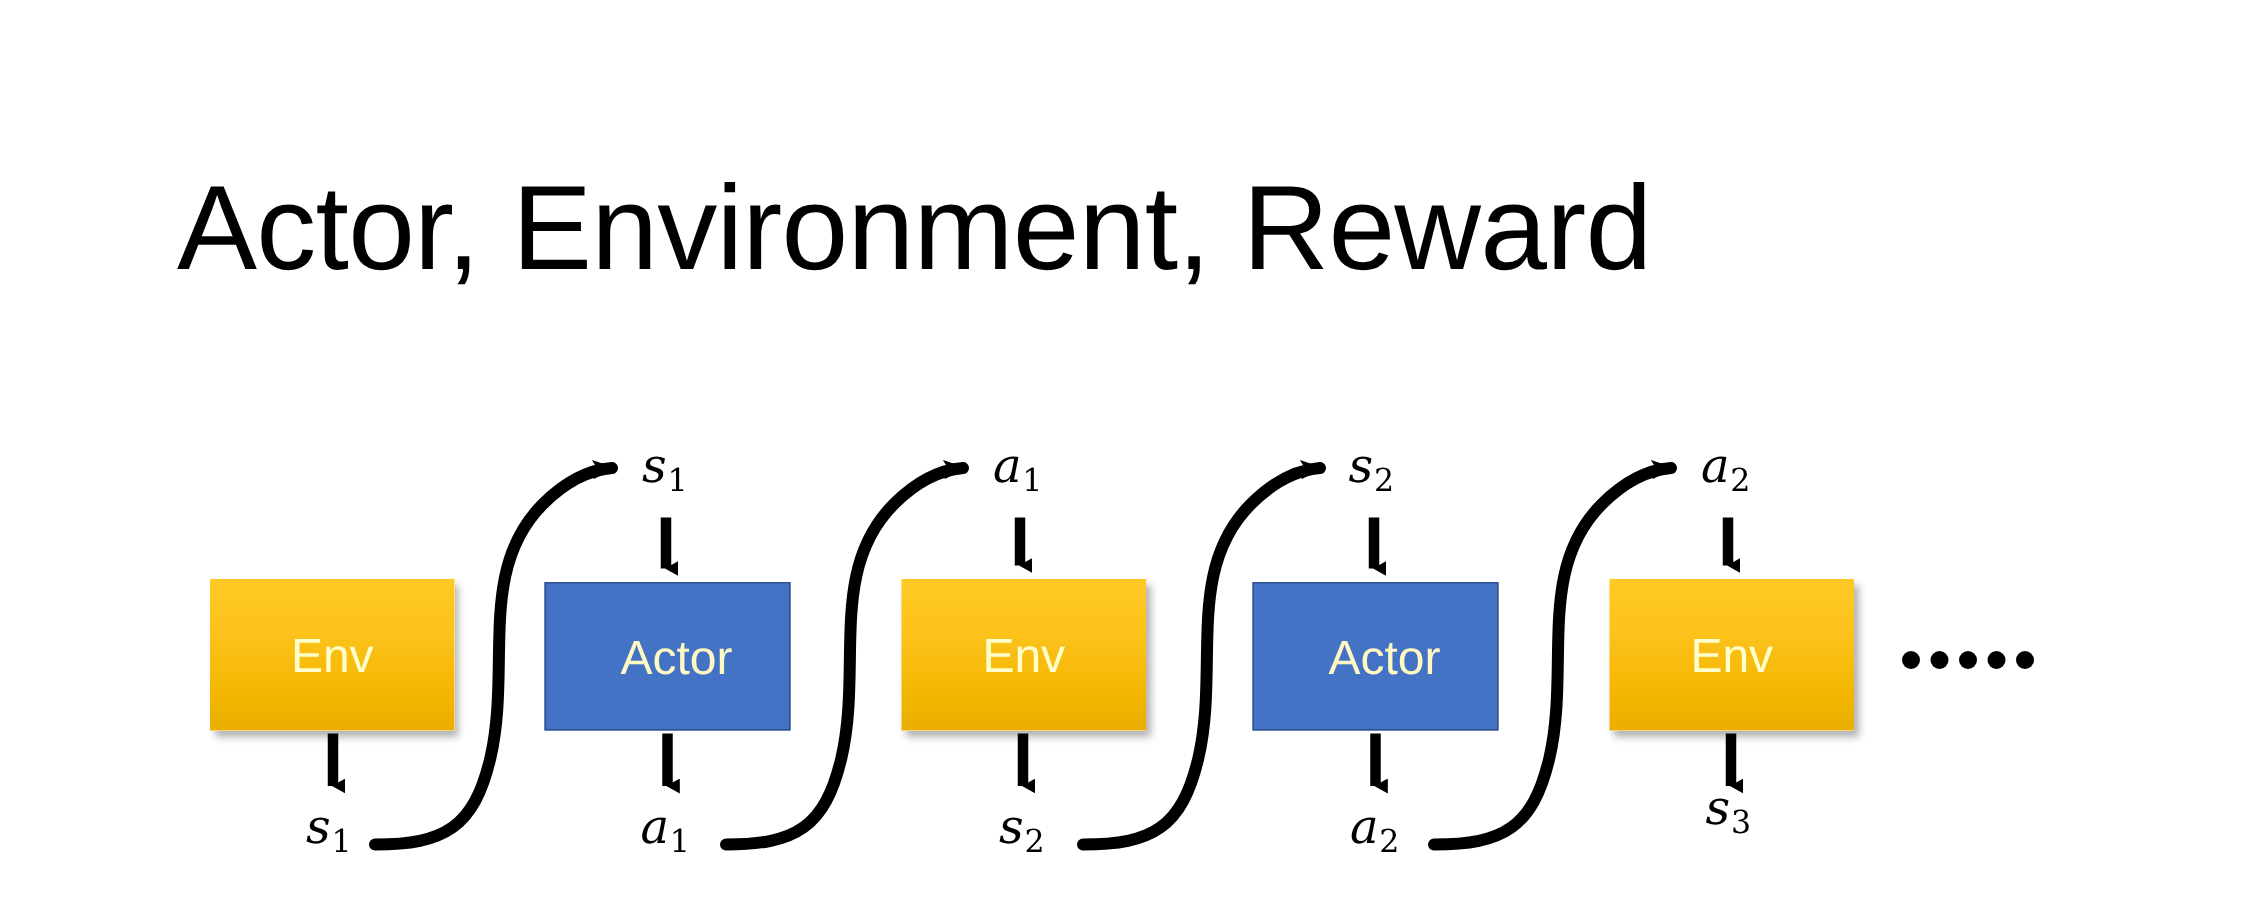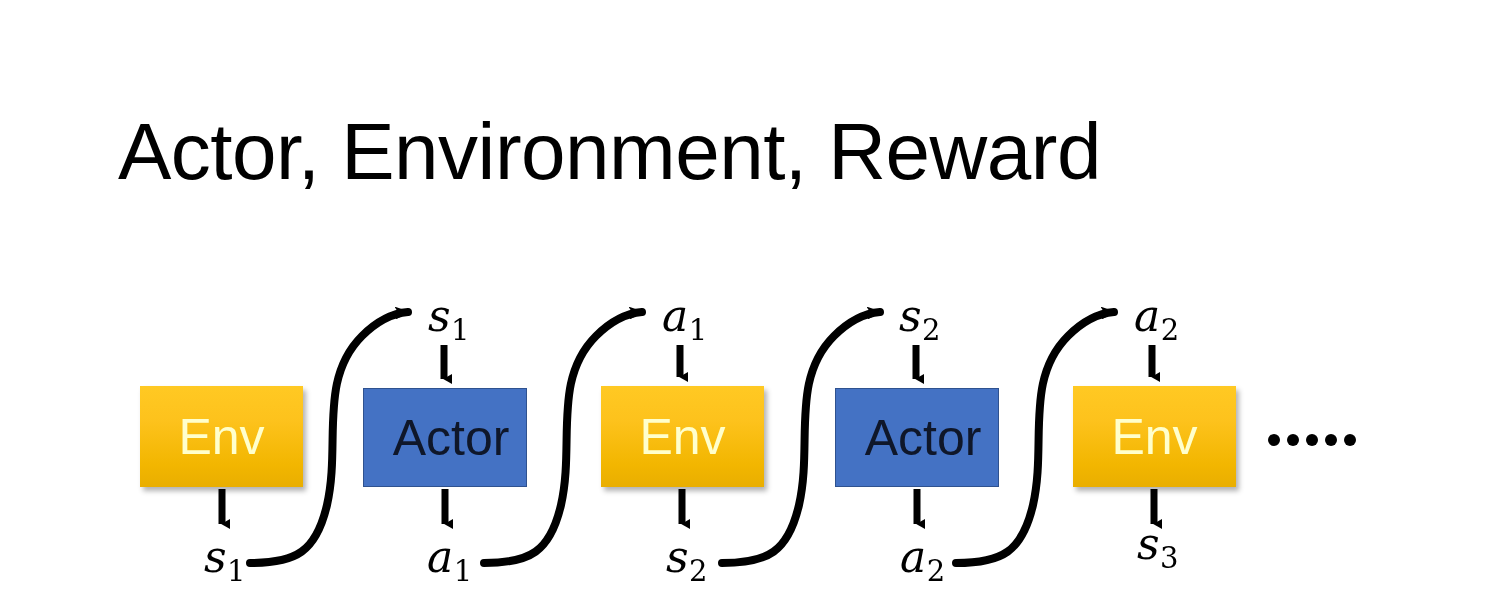--- a/index.html
+++ b/index.html
@@ -51,44 +51,44 @@
 
   
   .node-box {
     position: absolute;
     box-sizing: border-box;
     display: flex;
     align-items: center;
     justify-content: center;
     font-family: "Liberation Sans", sans-serif;
     font-weight: 400;
-    font-size: 50px;
+    font-size: 32px;
     line-height: 1;
     text-align: right;
   }
   .node-box.env {
     background: linear-gradient(to bottom, #FFC923 0%, #FDC21C 35%, #F2B600 78%, #E9AE00 100%);
     color: #FFFFCC;
     border: none;
     box-shadow: 3px 4px 5px rgba(0,0,0,0.30);
   }
   .node-box.actor {
     background: #4472C4;
-    color: #0f172a;
+    color: #fef9c3;
     border: 1.5px solid #2F528F;
     box-shadow: none;
     padding-left: 12px;
   }
 
   
   .math-label {
     position: absolute;
     font-family: "DejaVu Serif", serif;
     font-style: italic;
-    font-size: 44px;
+    font-size: 32px;
     color: #000000;
     line-height: 1;
     white-space: nowrap;
   }
   .math-label .sub {
     font-size: 0.66em;
     font-style: normal;
     vertical-align: -0.30em;
     margin-left: 0.5px;
     letter-spacing: 0;

